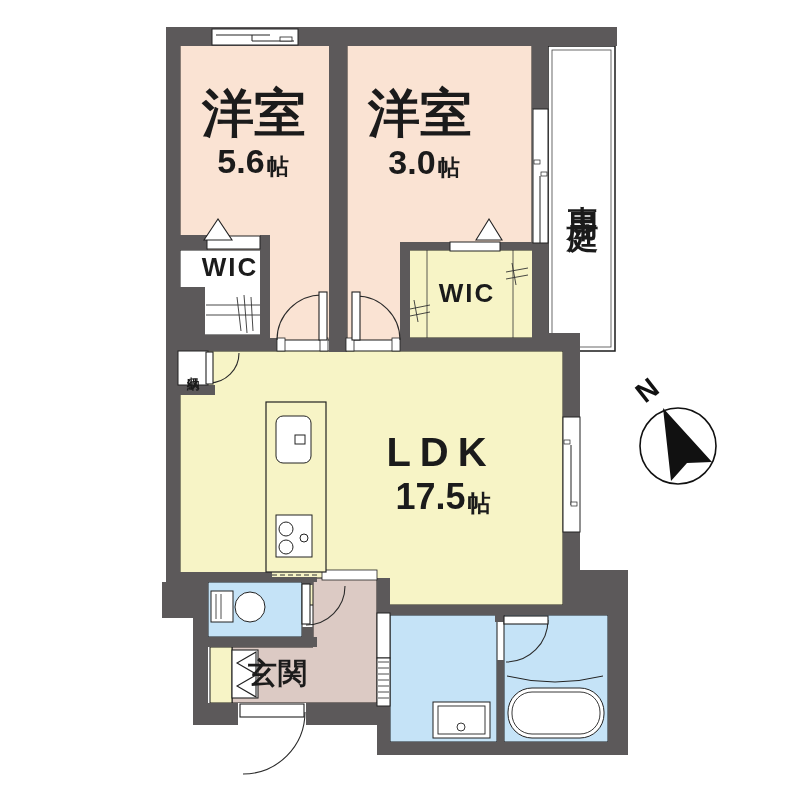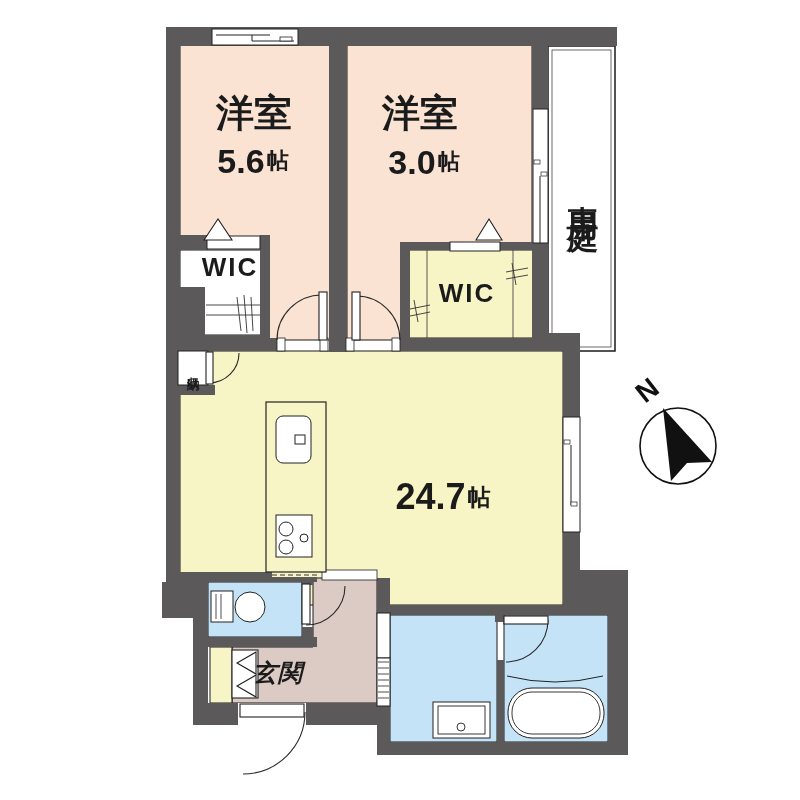--- a/index.html
+++ b/index.html
@@ -4,31 +4,31 @@
 <style>
   html,body{margin:0;padding:0;background:#ffffff;}
   #stage{
     position:relative;width:800px;height:800px;background:#ffffff;overflow:hidden;
     font-family:"Liberation Sans","DejaVu Sans",sans-serif;color:#1b1b1b;
   }
   #plan-svg{position:absolute;left:0;top:0;}
   .lbl{position:absolute;transform:translate(-50%,-50%);white-space:nowrap;
        font-weight:700;color:#1b1b1b;line-height:1;}
   .vert{writing-mode:vertical-rl;text-orientation:upright;}
-  .name-big{font-size:38px;}
-  .size-row{display:flex;align-items:center;gap:2px;}
+  .name-big{font-size:52px;}
+  .size-row{display:flex;align-items:flex-end;gap:2px;}
   .size-num{font-size:34px;font-weight:700;}
   .size-unit{font-size:22px;font-weight:700;}
   .ldk-name{font-size:40px;letter-spacing:9px;}
   .ldk-num{font-size:36px;font-weight:700;}
   .ldk-unit{font-size:23px;font-weight:700;}
   .garden-lbl{font-size:32px;letter-spacing:7px;}
   .wic-lbl{font-size:26px;letter-spacing:2px;}
   .storage-lbl{font-size:12.5px;letter-spacing:1px;}
-  .genkan-lbl{font-size:24px;letter-spacing:1px;font-style:italic;}
+  .genkan-lbl{font-size:29px;letter-spacing:1px;}
 </style>
 </head>
 <body>
 
 <div id="stage">
 
 <svg id="plan-svg" width="800" height="800" viewBox="0 0 800 800">
 
   <g>
     <rect x="180" y="45" width="150" height="295" fill="#fae3d3" stroke="#1a1a1a" stroke-width="1"></rect>
@@ -258,21 +258,22 @@
       </span>
   </div>
 
   <div class="lbl vert garden-lbl" style="left:583px;top:190px;">専用庭</div>
 
   <div class="lbl wic-lbl" style="left:230px;top:267px;">WIC</div>
   <div class="lbl wic-lbl" style="left:467px;top:293px;">WIC</div>
 
   <div class="lbl vert storage-lbl" style="left:193px;top:368px;">収納</div>
 
+  <div class="lbl ldk-name" style="left:441px;top:452px;">LDK</div>
   <div class="lbl" style="left:443px;top:497px;">
     <span class="size-row">
-        <span class="ldk-num">24.7</span>
+        <span class="ldk-num">17.5</span>
         <span class="ldk-unit">帖</span>
       </span>
   </div>
 
   <div class="lbl genkan-lbl" style="left:278px;top:673px;">玄関</div>
 </div>
 
 </body></html>

